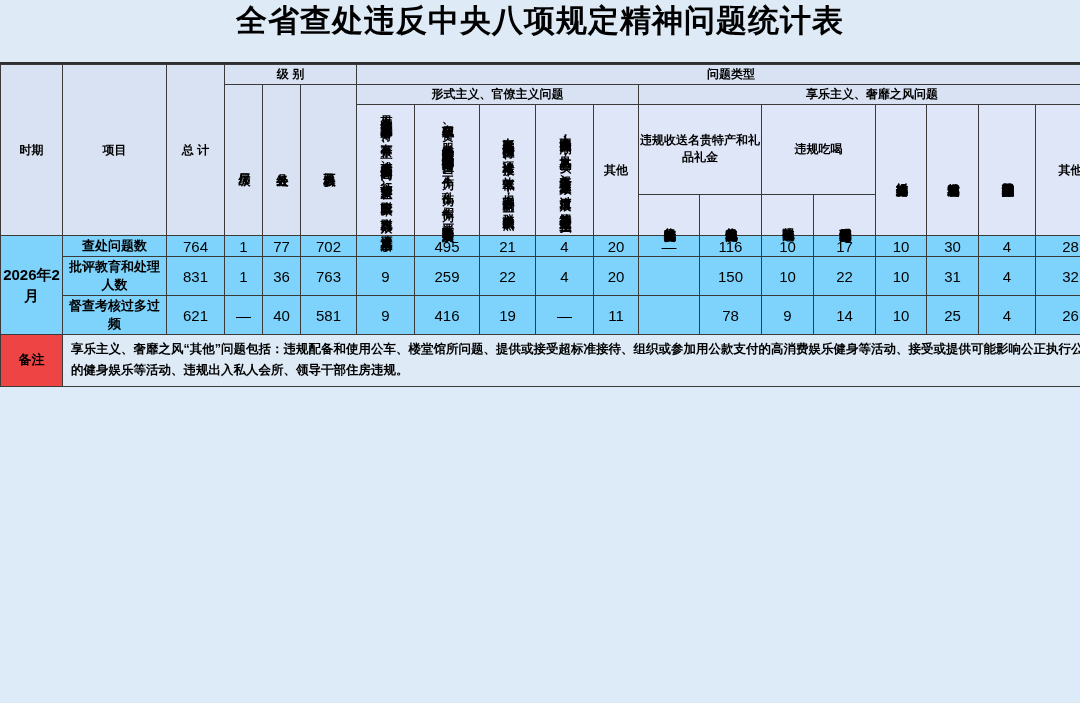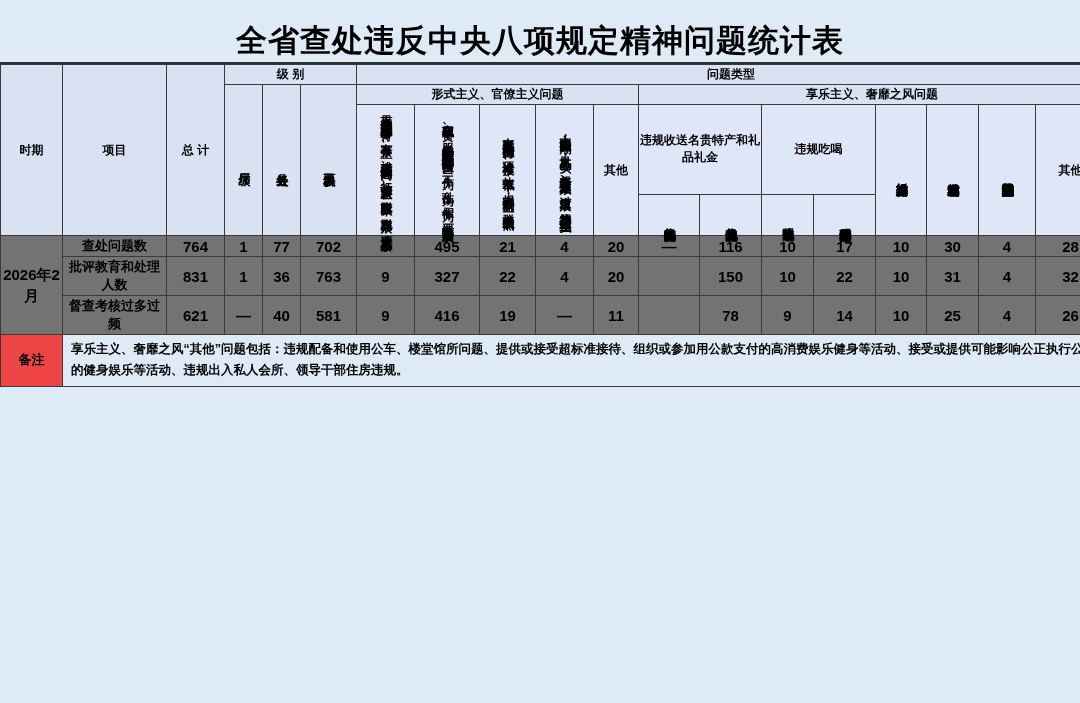--- a/index.html
+++ b/index.html
@@ -11,21 +11,21 @@
     overflow:hidden;
   }
   .page{
     width:1080px;height:703px;
     box-sizing:border-box;
     background:#ddeaf8;
     display:flex;flex-direction:column;
   }
   .title-bar{
     height:62px;
-    display:flex;align-items:flex-end;justify-content:center;
+    display:flex;align-items:flex-start;justify-content:center;
     background:#deeaf6;
     border-bottom:2px solid #2f2f2f;
   }
   .title{
     font-family:"DejaVu Serif","Liberation Serif",serif;
     font-weight:bold;
     font-size:31px;
     letter-spacing:1px;
     color:#000;
   }
@@ -56,33 +56,33 @@
     font-size:12px;
   }
   .vert-sm{
     writing-mode:vertical-rl;
     text-orientation:upright;
     letter-spacing:0px;
     line-height:1.15;
     display:inline-block;
     font-size:12px;
   }
-  .data-row td{background:#737373;font-size:15px;margin-top:20px;}
+  .data-row td{background:#7dd3fc;font-size:15px;margin-top:20px;}
   .data-row td.lbl{font-size:13px;}
   .period{background:#dfd9f8;font-size:14px;line-height:1.4;}
   .note-lbl{background:#ef4444;font-size:13px;}
   .note-txt{
     background:#deeaf6;
     text-align:left;
     font-size:12.5px;
     font-weight:bold;
     line-height:1.7;
     padding:4px 8px;
   }
-  .num{font-size:15px;font-weight:bold;}
+  .num{font-size:15px;font-weight:normal;}
 </style>
 </head>
 <body>
 
 <div class="page">
 
   <div class="title-bar">
     <div class="title">全省查处违反中央八项规定精神问题统计表</div>
   </div>
 
@@ -199,21 +199,21 @@
       <td class="num">28</td>
     </tr>
 
     <tr class="data-row">
       <td class="lbl">批评教育和处理人数</td>
       <td class="num">831</td>
       <td class="num">1</td>
       <td class="num">36</td>
       <td class="num">763</td>
       <td class="num">9</td>
-      <td class="num">327</td>
+      <td class="num">259</td>
       <td class="num">22</td>
       <td class="num">4</td>
       <td class="num">20</td>
       <td class="num"></td>
       <td class="num">150</td>
       <td class="num">10</td>
       <td class="num">22</td>
       <td class="num">10</td>
       <td class="num">31</td>
       <td class="num">4</td>

